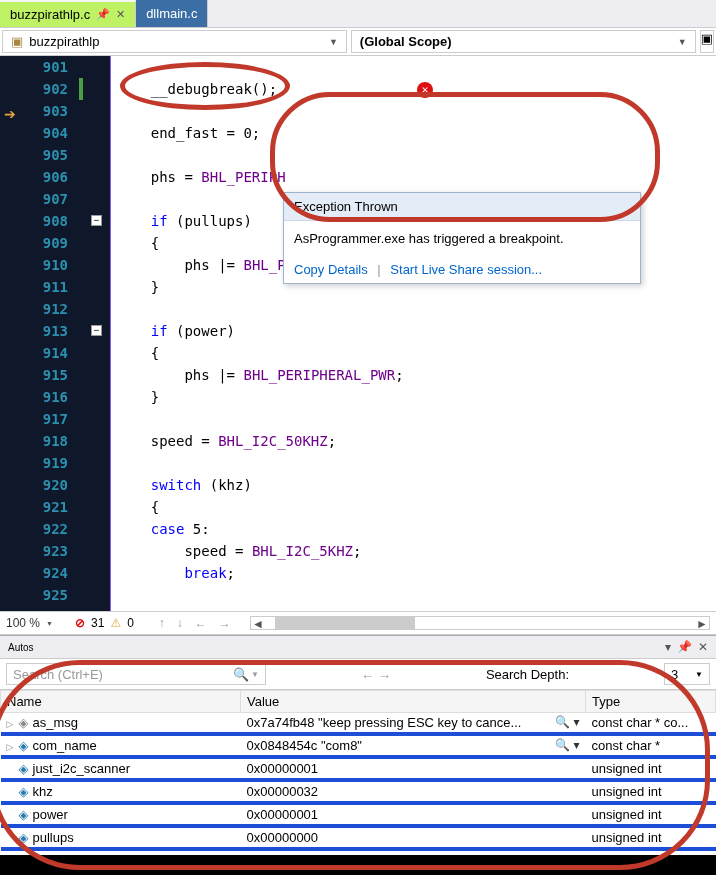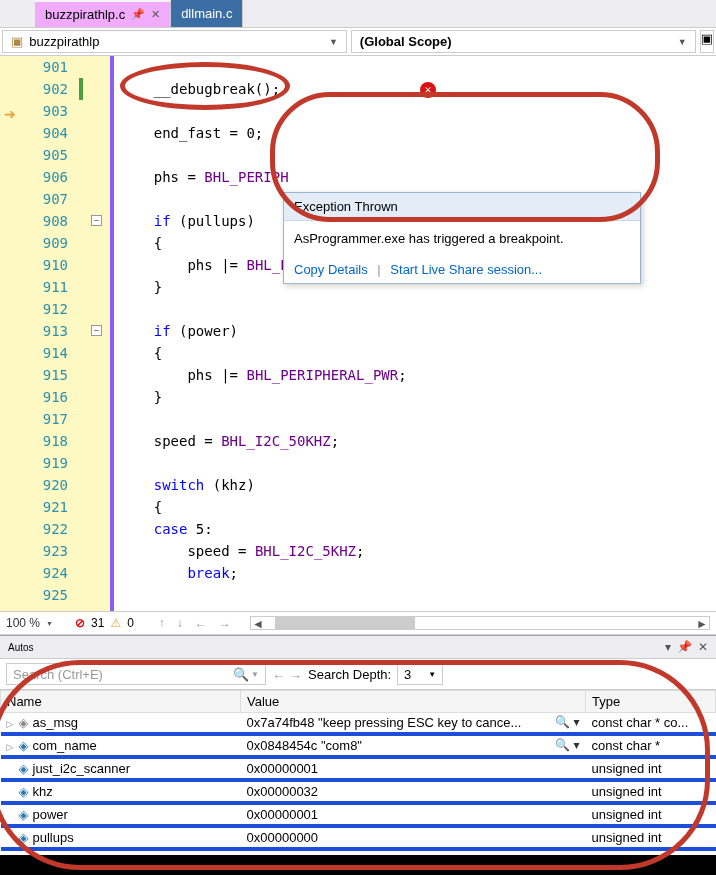--- a/index.html
+++ b/index.html
@@ -28,23 +28,22 @@
   .tab {
     display: flex;
     align-items: center;
     padding: 0 10px;
     border-right: 1px solid #ccc;
     gap: 6px;
     background: #eeeef2;
     cursor: pointer;
   }
   .tab.active {
-    background: #f0abfc;
+    background: #bef264;
     border-top: 2px solid #f5f5f5;
-    margin-left: 35px;
   }
   .tab .pin, .tab .close { font-size: 11px; color: #555; }
   .scope-bar {
     display: flex;
     border-bottom: 1px solid #ccc;
     height: 28px;
   }
   .scope-left, .scope-right {
     display: flex;
     align-items: center;
@@ -58,22 +57,23 @@
   .dropdown-arrow { font-size: 9px; color: #555; margin-left: auto; }
   .editor {
     display: flex;
     height: 555px;
     position: relative;
   }
   .gutter {
     display: flex;
     font-family: Consolas, monospace;
     font-size: 14px;
-    background: #fef9c3;
-    border-right: 4px solid #8b5cf6;
+    background: #0f172a;
+    border-right: 1px solid #8b5cf6;
+    font-weight: bold;
   }
   .line-numbers {
     width: 58px;
     text-align: right;
     padding-right: 8px;
     color: #2b91af;
   }
   .line-numbers div { height: 22px; line-height: 22px; }
   .bar-col {
     width: 12px;
@@ -205,20 +205,21 @@
     border-bottom: 1px solid #ccc;
   }
   .autos-header .title { flex: 1; font-size: 10px; }
   .autos-header .icons { display: flex; gap: 6px; color: #555; font-size: 12px; }
   .autos-toolbar {
     display: flex;
     align-items: center;
     padding: 4px 6px;
     gap: 6px;
     border-bottom: 1px solid #ccc;
+    justify-content: space-between;
   }
   .autos-toolbar .search {
     flex: 0 0 260px;
     height: 22px;
     border: 1px solid #ccc;
     display: flex;
     align-items: center;
     padding: 0 6px;
     color: #999;
   }

